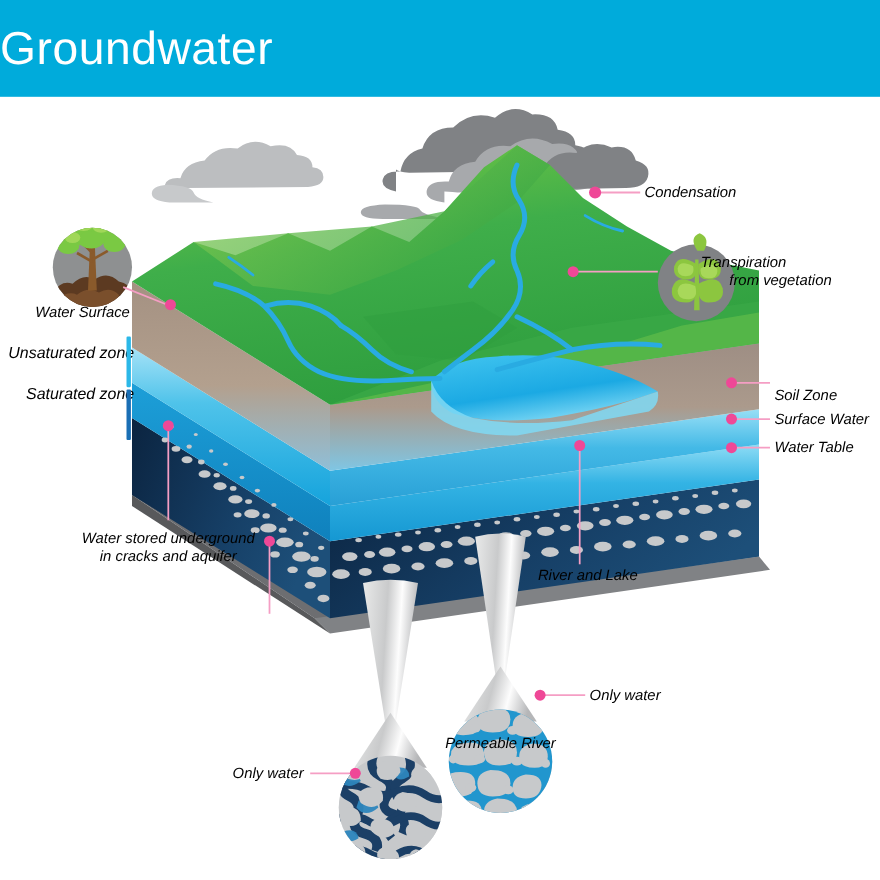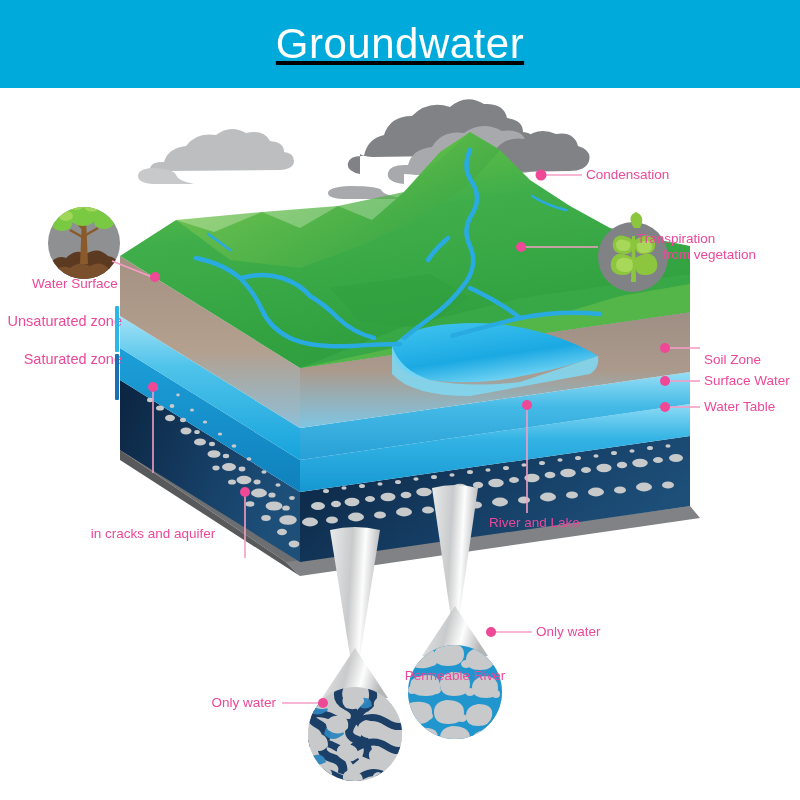--- a/index.html
+++ b/index.html
@@ -8,38 +8,39 @@
     background: #ffffff;
     font-family: "Liberation Sans", sans-serif;
     overflow: hidden;
   }
   #page { position: relative; width: 800px; height: 800px; background:#fff; }
 
   
   #title-bar {
     position: absolute; left: 0; top: 0; width: 800px; height: 88px;
     background: #00abdb;
-    display: flex; align-items: center; justify-content: center; text-decoration: underline;
+    display: flex; align-items: center; 
   }
   #title-bar .title-text {
     color: #ffffff; font-size: 42px; font-weight: 400; letter-spacing: 0.5px;
     line-height: 1;
   }
 
   
   #stage { position: absolute; left: 0; top: 88px; width: 800px; height: 712px; }
   #art { position: absolute; left: 0; top: 0; }
 
   
   .lbl {
     position: absolute;
-    color: #ec4899;
+    color: #000000;
     font-size: 13.5px;
     line-height: 16px;
     white-space: nowrap;
+    font-style: italic;
   }
   .lbl.r { text-align: right; }
   .lbl.c { text-align: center; }
 
   
   .lbl.zone { font-size: 14.5px; }
 
   .zonebar { position: absolute; width: 4px; border-radius: 1px; }
 </style>
 </head>
@@ -486,21 +487,22 @@
     <div class="lbl zone r" style="left:0px; top:225px; width:122px;">Unsaturated zone</div>
     <div class="zonebar" style="left:115px; top:218px; height:46px; background:#2bb8e8;"></div>
 
     <div class="lbl zone r" style="left:0px; top:263px; width:122px;">Saturated zone</div>
     <div class="zonebar" style="left:115px; top:266px; height:46px; background:#1a6fb5;"></div>
 
     <div class="lbl" style="left:704px; top:264px;">Soil Zone</div>
     <div class="lbl" style="left:704px; top:285px;">Surface Water</div>
     <div class="lbl" style="left:704px; top:311px;">Water Table</div>
 
-    <div class="lbl c" style="left:40px; top:410px; width:226px;margin-top:28px;">in cracks and aquifer</div>
+    <div class="lbl c" style="left:40px; top:394px; width:226px;">Water stored underground</div>
+    <div class="lbl c" style="left:40px; top:410px; width:226px;">in cracks and aquifer</div>
 
 
     <div class="lbl" style="left:489px; top:427px;">River and Lake</div>
 
     <div class="lbl r" style="left:150px; top:607px; width:126px;">Only water</div>
 
     <div class="lbl" style="left:536px; top:536px;">Only water</div>
 
     <div class="lbl c" style="left:362px; top:580px; width:186px;">Permeable River</div>
 

